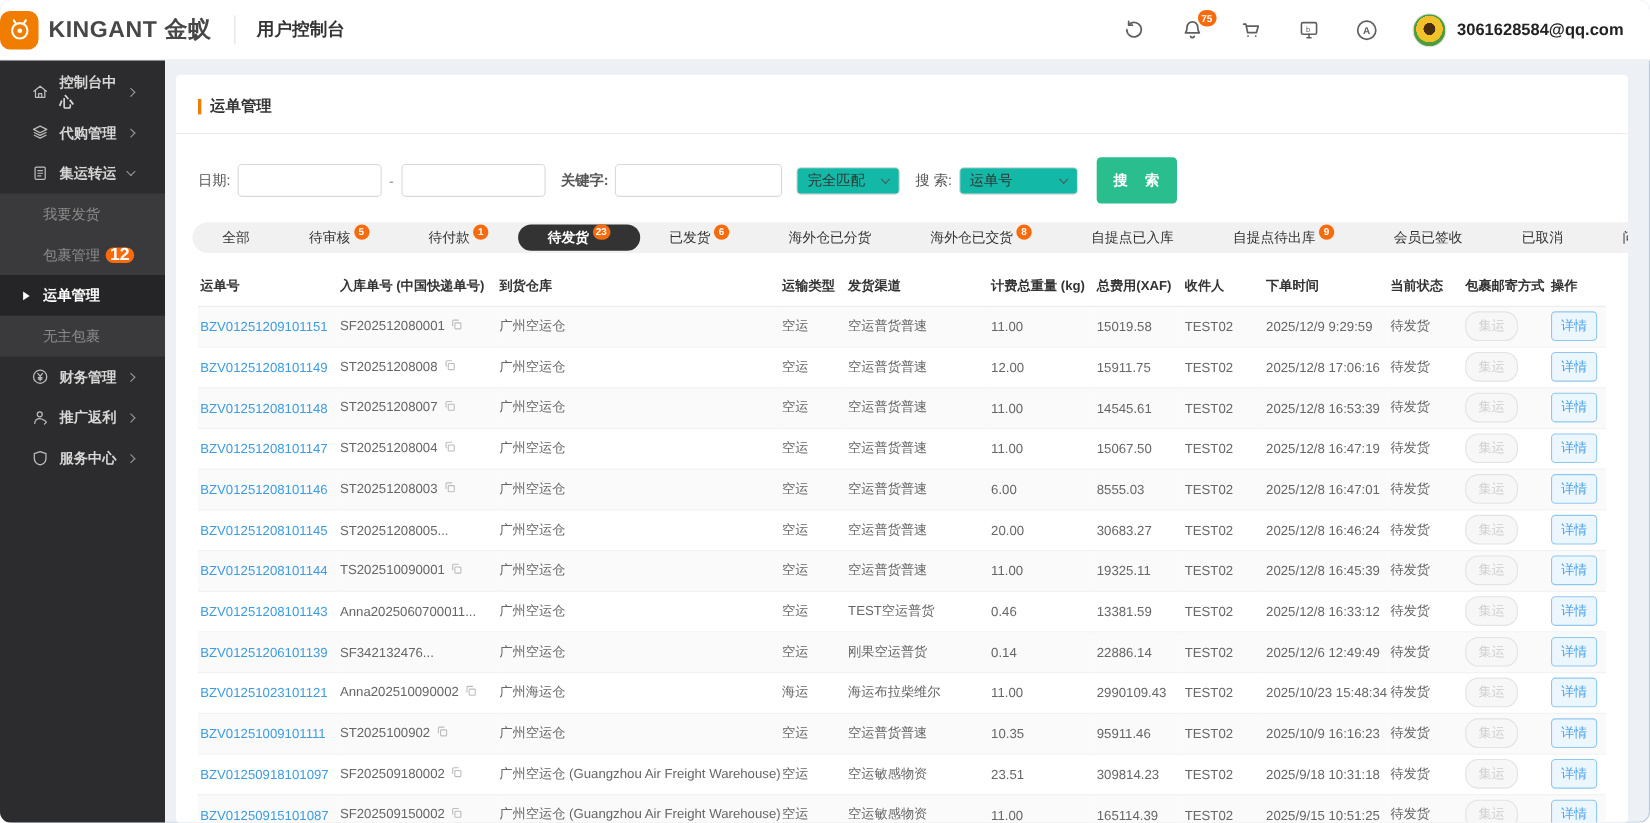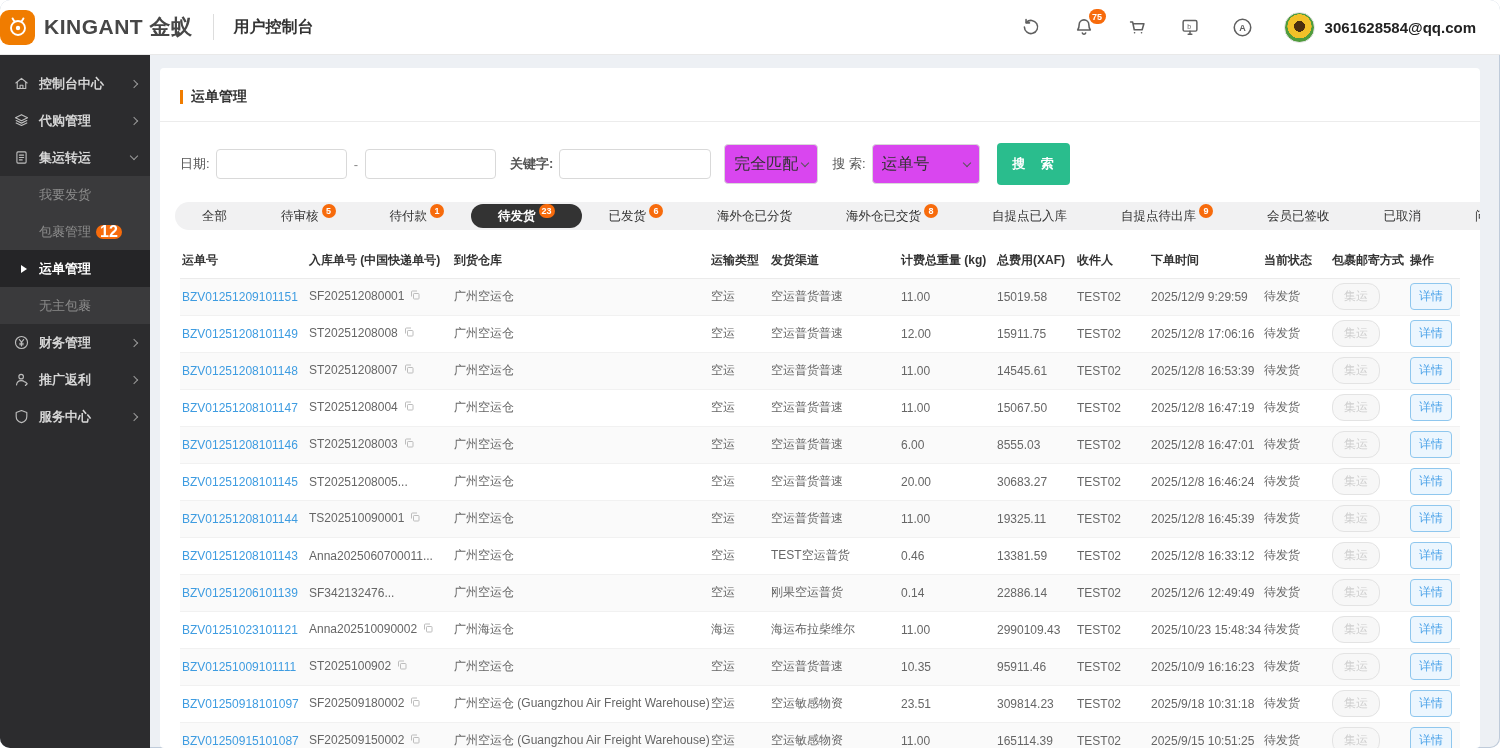--- a/index.html
+++ b/index.html
@@ -21,21 +21,21 @@
   .avatar { width:31px; height:31px; border-radius:50%;
             background:radial-gradient(circle at 50% 46%, #4a2d10 0 25%, #f2c029 26% 56%, #4f9c3c 57%);
             border:1px solid #e2e2e2; cursor:pointer; }
   .user-email { font-size:15px; font-weight:700; color:#222; }
 
   
   .app-body { flex:1; display:flex; min-height:0; }
 
   
   .sidebar { width:150px; background:#2c2c2e; flex-shrink:0; padding-top:10px; overflow:hidden; }
-  .side-item { height:37px; display:flex; align-items:center; padding:0 13px; color:#d6d6d6; font-size:13px; font-weight:700; cursor:pointer; }
+  .side-item { height:37px; display:flex; align-items:center; padding:0 28px; color:#d6d6d6; font-size:13px; font-weight:700; cursor:pointer; }
   .side-item .s-icon { width:17px; height:17px; margin-right:9px; color:#bdbdbd; display:flex; align-items:center; }
   .side-item .s-icon svg { width:17px; height:17px; }
   .chev { margin-left:auto; width:6px; height:6px; border-right:1.5px solid #9a9a9a; border-bottom:1.5px solid #9a9a9a; }
   .chev.right { transform:rotate(-45deg); }
   .chev.down  { transform:rotate(45deg); margin-top:-3px; }
   .submenu { background:#3a3a3c; }
   .sub-item { height:37px; display:flex; align-items:center; padding-left:39px; color:#8b8b8b; font-size:13px; cursor:pointer; position:relative; }
   .sub-item.active { background:#252527; color:#fff; font-weight:700; }
   .sub-item.active::before { content:""; position:absolute; left:21px; top:50%; margin-top:-4px;
                              border-left:6px solid #fff; border-top:4px solid transparent; border-bottom:4px solid transparent; }
@@ -49,22 +49,22 @@
   .title-bar { width:3px; height:14px; background:#f07c00; margin-right:8px; }
   .page-title { font-size:14px; font-weight:700; color:#333; }
 
   
   .filters { display:flex; align-items:center; padding:21px 20px 0; font-size:13px; color:#555; }
   .filters label { margin-right:6px; white-space:nowrap; }
   .inp { height:30px; border:1px solid #d9d9d9; border-radius:4px; background:#fff; outline:none; font-size:13px; padding:0 8px; }
   .inp.date { width:131px; }
   .inp.keyword { width:152px; }
   .dash { margin:0 7px; color:#888; }
-  .sel { height:40px; border:1px solid #d9d9d9; border-radius:4px; background:#d946ef; display:flex; align-items:center;
-         padding:0 9px; font-size:16px; color:#333; cursor:pointer; }
+  .sel { height:25px; border:1px solid #d9d9d9; border-radius:4px; background:#14b8a6; display:flex; align-items:center;
+         padding:0 9px; font-size:13px; color:#333; cursor:pointer; }
   .sel .chev2 { width:6px; height:6px; border-right:1.6px solid #555; border-bottom:1.6px solid #555; transform:rotate(45deg); margin-top:-3px; margin-left:auto; }
   .sel.match { width:94px; margin-left:13px; }
   .sel.stype { width:108px; }
   .lbl-search { margin-left:14px; margin-right:8px; }
   .btn-search { margin-left:17px; width:73px; height:42px; background:#2abd8d; color:#fff; border:none; border-radius:4px;
                 font-size:13px; font-weight:700; letter-spacing:6px; padding-left:6px; cursor:pointer; }
 
   
   .tabs-wrap { padding:17px 15px 0; }
   .tabs { display:inline-flex; align-items:center; background:#f1f1f2; border-radius:15px; height:28px; }

